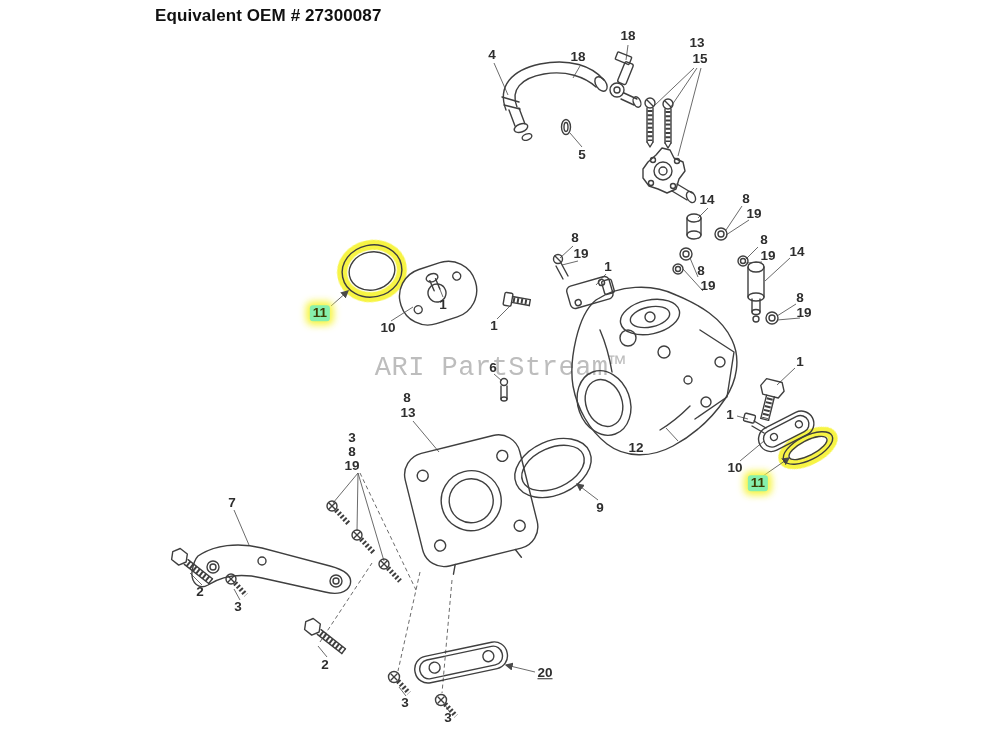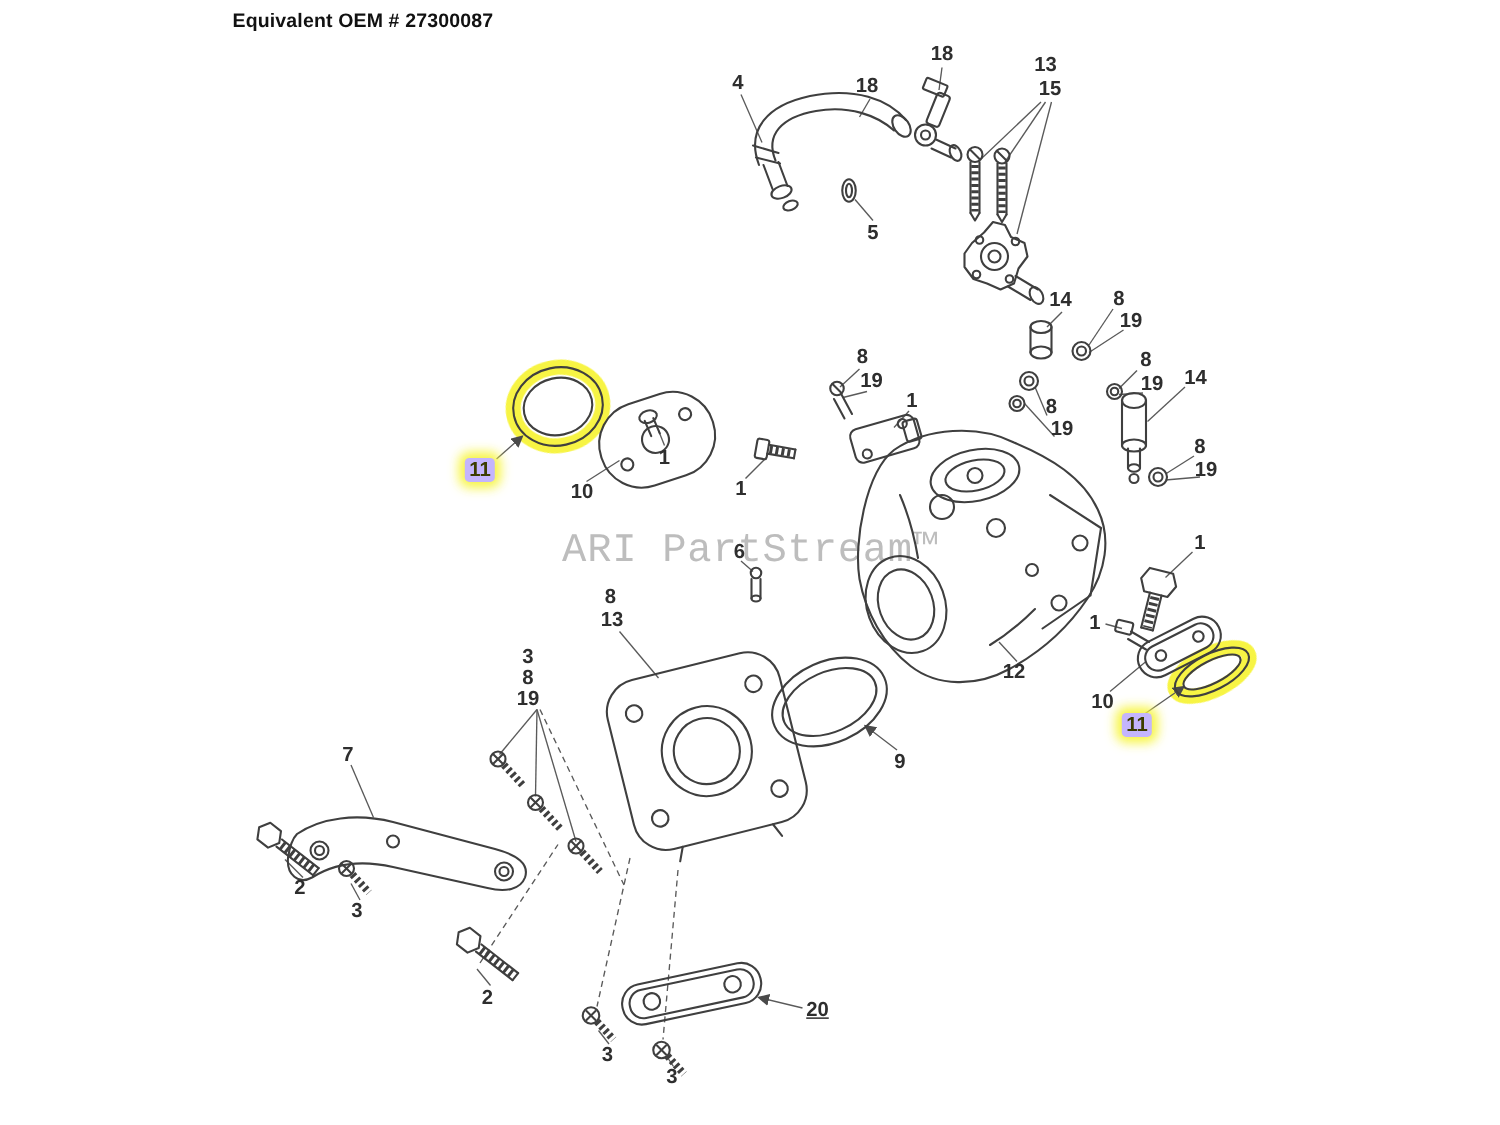--- a/index.html
+++ b/index.html
@@ -1,25 +1,25 @@
 <!DOCTYPE html>
 <html><head>
 <meta charset="utf-8">
 <style>
   * { margin:0; padding:0; box-sizing:border-box; }
   html,body { background:#ffffff; font-family:"Liberation Sans", sans-serif; }
   #stage { position:relative; width:1000px; height:750px; background:#ffffff; overflow:hidden; }
-  #oem { position:absolute; left:155px; top:6px; font-size:13px; font-weight:700; color:#111; letter-spacing:.1px; }
+  #oem { position:absolute; left:155px; top:6px; font-size:17px; font-weight:700; color:#111; letter-spacing:.1px; }
   #watermark { position:absolute; left:500px; top:368px; transform:translate(-50%,-50%);
                font-size:27px; color:#bdbdbd; letter-spacing:.5px; white-space:nowrap; z-index:1;font-family:Liberation Mono, monospace; }
   svg.diagram { position:absolute; left:0; top:0; z-index:2; }
   #callouts { position:absolute; inset:0; z-index:3; }
   .callout { position:absolute; transform:translate(-50%,-50%); font-size:13.5px; font-weight:700;
              color:#2e2e2e; line-height:1; padding:1px 3px; cursor:default; }
-  .callout.hl { background:#c4b5fd; color:#3c3c00; border-radius:3px;
+  .callout.hl { background:#86efac; color:#3c3c00; border-radius:3px;
                 box-shadow:0 0 7px 4px rgba(247,244,58,.95); }
 </style>
 </head>
 <body>
 
 <div id="stage">
 
   <div id="watermark">ARI PartStream™</div>
 
   <svg class="diagram" width="1000" height="750" viewBox="0 0 1000 750">
@@ -368,21 +368,21 @@
       <div class="callout" style="left: 804px; top: 313px;">19</div>
       <div class="callout hl" style="left: 320px; top: 313px;">11</div>
       <div class="callout" style="left: 388px; top: 328px;">10</div>
       <div class="callout" style="left: 443px; top: 305px;">1</div>
       <div class="callout" style="left: 494px; top: 326px;">1</div>
       <div class="callout" style="left: 493px; top: 368px;">6</div>
       <div class="callout" style="left: 407px; top: 398px;">8</div>
       <div class="callout" style="left: 408px; top: 413px;">13</div>
       <div class="callout" style="left: 800px; top: 362px;">1</div>
       <div class="callout" style="left: 730px; top: 415px;">1</div>
-      <div class="callout" style="left: 676px; top: 448px;">12</div>
+      <div class="callout" style="left: 636px; top: 448px;">12</div>
       <div class="callout" style="left: 735px; top: 468px;">10</div>
       <div class="callout hl" style="left: 758px; top: 483px;">11</div>
       <div class="callout" style="left: 352px; top: 438px;">3</div>
       <div class="callout" style="left: 352px; top: 452px;">8</div>
       <div class="callout" style="left: 352px; top: 466px;">19</div>
       <div class="callout" style="left: 232px; top: 503px;">7</div>
       <div class="callout" style="left: 600px; top: 508px;">9</div>
       <div class="callout" style="left: 200px; top: 592px;">2</div>
       <div class="callout" style="left: 238px; top: 607px;">3</div>
       <div class="callout" style="left: 325px; top: 665px;">2</div>

